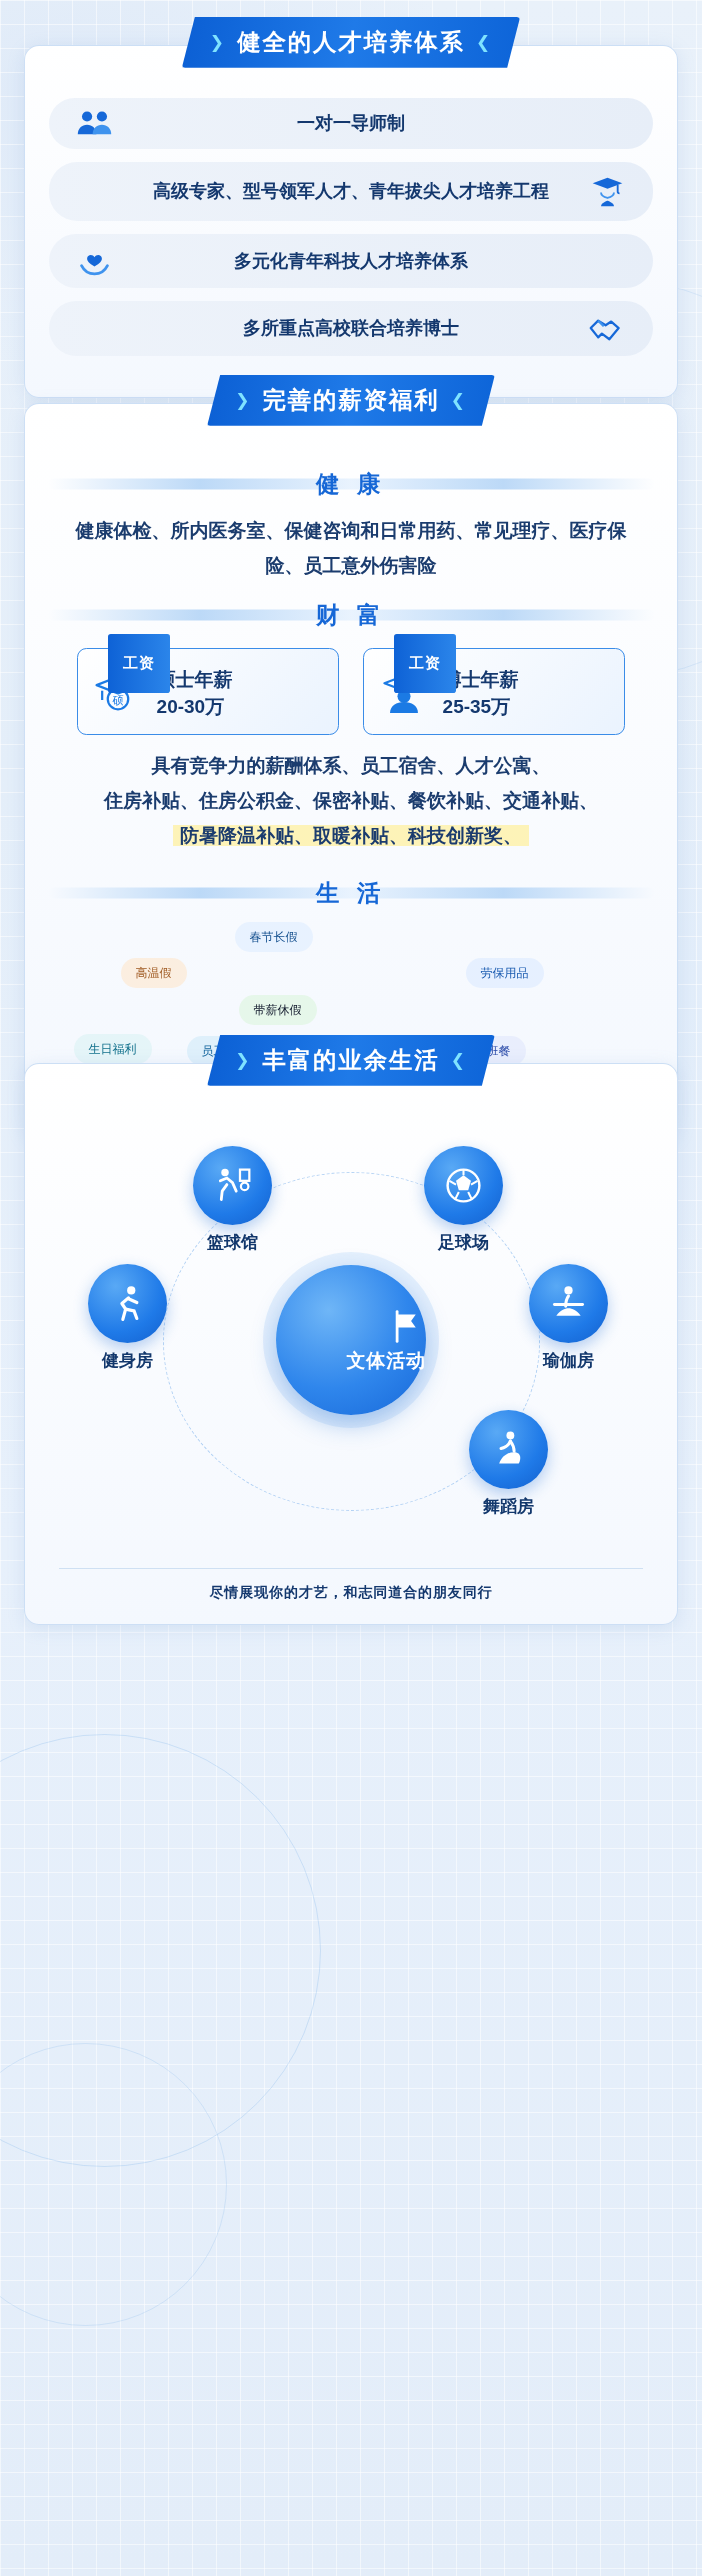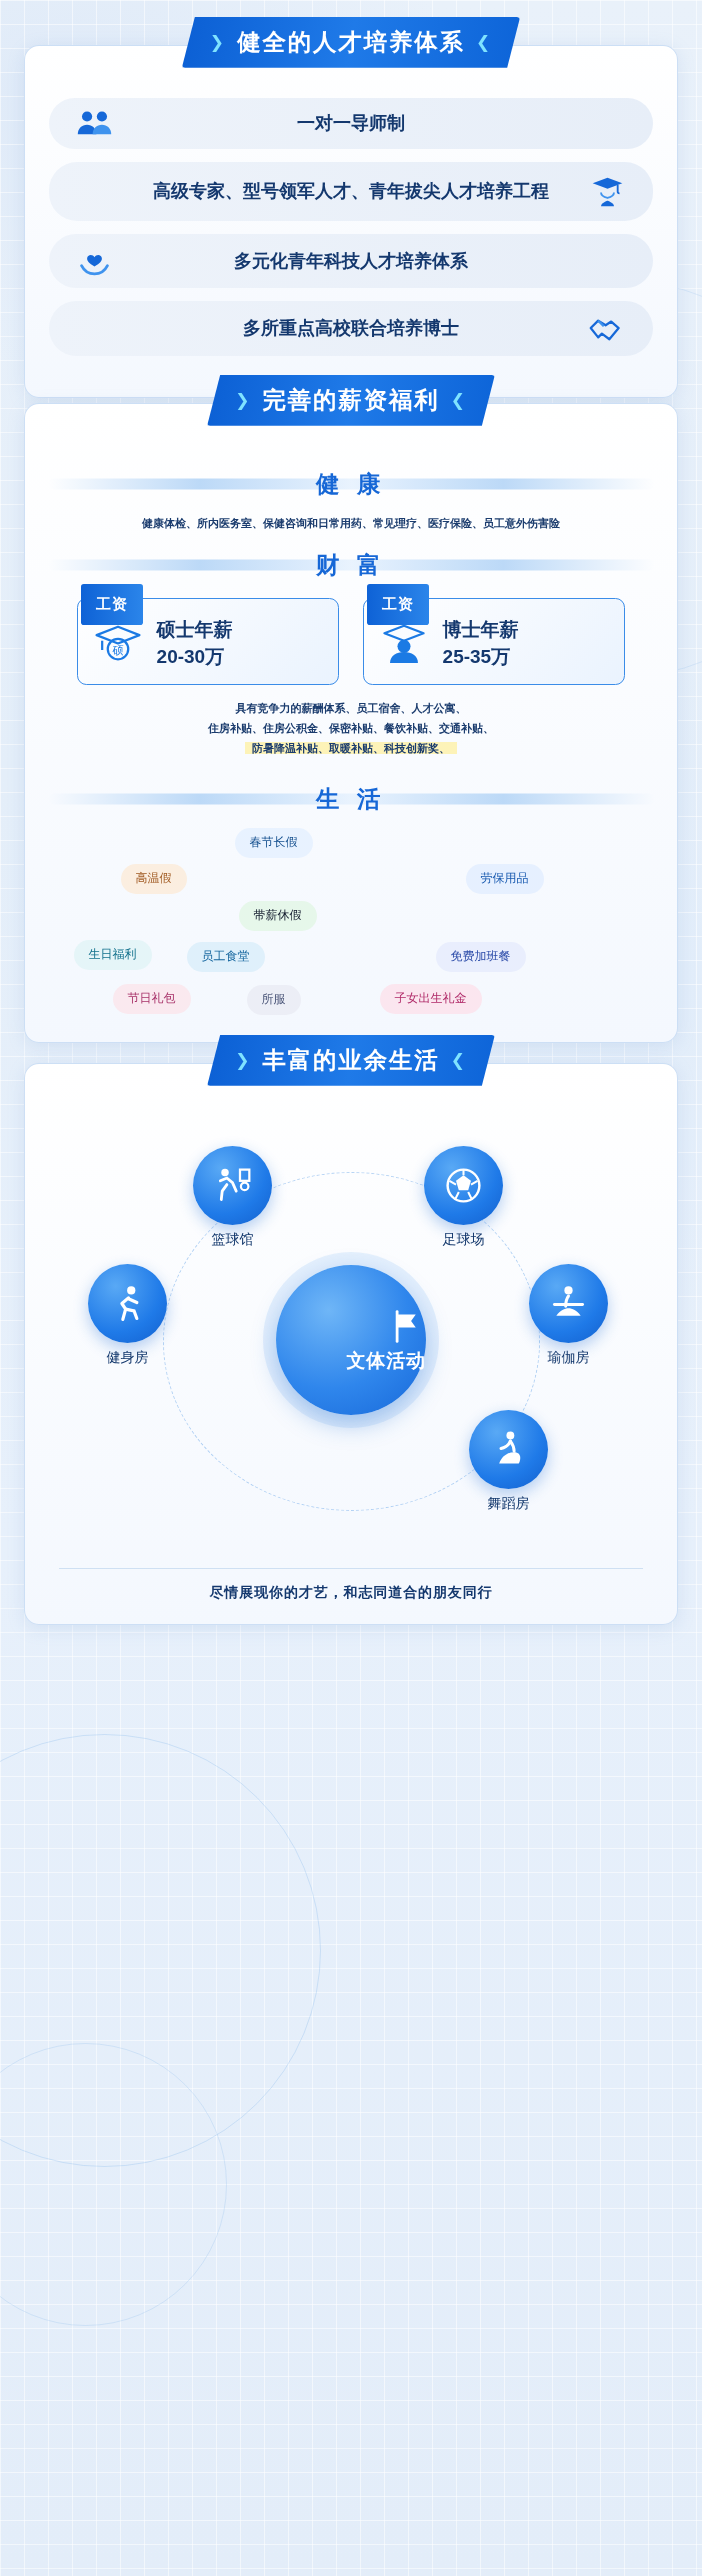--- a/index.html
+++ b/index.html
@@ -156,21 +156,21 @@
     left: 0; right: 0;
     top: 50%;
     height: 11.2px;
     transform: translateY(-50%);
     background: linear-gradient(90deg, rgba(150,195,245,0) 0%, #bcd9f7 25%, #e9f3fe 50%, #bcd9f7 75%, rgba(150,195,245,0) 100%);
     border-radius: 5.6px;
     z-index: 1;
   }
   .body-text {
     text-align: center;
-    font-size: 11px;
+    font-size: 19px;
     color: #1b3c6e;
     line-height: 1.85;
     font-weight: bold;
     padding: 0 9.4px;
   }
   .hl {
     background: #fdf3b8;
     padding: 0 7px;
   }
 
@@ -189,26 +189,26 @@
     background: linear-gradient(135deg, #ffffff 0%, #eaf3fe 100%);
     padding: 17px 9.4px 13px 11.2px;
     display: flex;
     align-items: center;
     gap: 9.4px;
     box-sizing: border-box;
   }
   .salary-tag {
     position: absolute;
     top: -15px;
-    left: 3px;
+    left: 30px;
     background: linear-gradient(90deg, #0e62d6, #2b85ea);
     color: #fff;
     font-size: 15px;
     font-weight: bold;
-    padding: 11px 15px;
+    padding: 20px 15px;
     border-radius: 2.8px;
     letter-spacing: 0.9px;
   }
   .salary-icon {
     width: 58px;
     flex: none;
     display: flex;
     align-items: center;
     justify-content: center;
     color: #1b7ae4;
@@ -289,22 +289,22 @@
     width: 79px; height: 79px;
     border-radius: 50%;
     background: radial-gradient(circle at 35% 28%, #59a9f5 0%, #1f7ae8 60%, #125fcd 100%);
     box-shadow: 0 5.6px 15px rgba(30,110,210,0.32);
     display: flex;
     align-items: center;
     justify-content: center;
     color: #fff;
   }
   .node .nlabel {
-    font-size: 14px;
-    font-weight: normal;
+    font-size: 17px;
+    font-weight: bold;
     color: #12376c;
   }
   .footer-line {
     margin: 7.5px 15px 0;
     border-top: 0.9px solid #cfe0f3;
     padding-top: 15px;
     text-align: center;
     font-size: 14px;
     font-weight: bold;
     color: #14386e;

